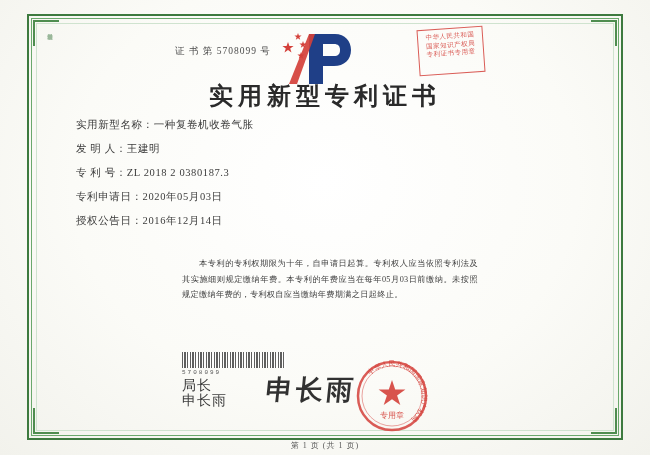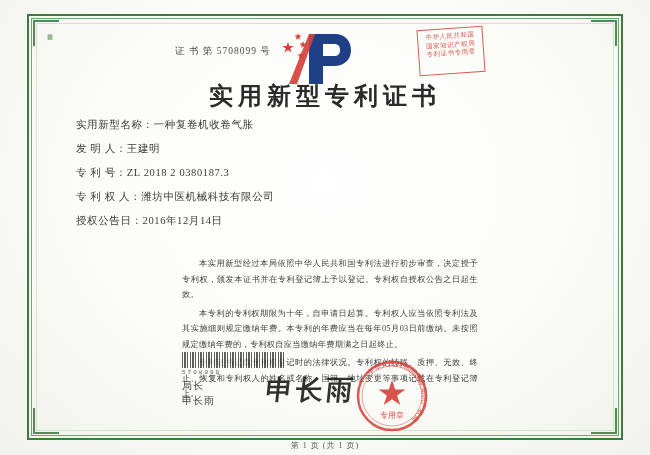--- a/index.html
+++ b/index.html
@@ -210,21 +210,21 @@
     letter-spacing: 2px;
     font-family: "Liberation Mono", monospace;
   }
 
   
   .director {
     position: absolute;
     left: 182px;
     top: 378px;
     font-family: "Liberation Serif", serif;
-    font-size: 10px;
+    font-size: 14px;
     color: #3c3c3c;
     line-height: 15px;
     letter-spacing: 1px;
   }
   .signature {
     position: absolute;
     left: 266px;
     top: 372px;
     font-family: "Liberation Serif", serif;
     font-size: 27px;
@@ -304,31 +304,29 @@
     <div class="field-row">
       <span class="lbl">实用新型名称：</span><span class="val">一种复卷机收卷气胀</span>
     </div>
     <div class="field-row">
       <span class="lbl">发 明 人：</span><span class="val">王建明</span>
     </div>
     <div class="field-row">
       <span class="lbl">专 利 号：</span><span class="val">ZL 2018 2 0380187.3</span>
     </div>
     <div class="field-row">
-      <span class="lbl">专 利 权 人：</span><span class="val">潍坊中医机械科技有限公司</span>
+      <span class="lbl">专利申请日：</span><span class="val">2020年05月03日</span>
     </div>
     <div class="field-row">
       <span class="lbl">授权公告日：</span><span class="val">2016年12月14日</span>
     </div>
   </div>
 
   <div class="body-text">
-    <p>本实用新型经过本局依照中华人民共和国专利法进行初步审查，决定授予专利权，颁发本证书并在专利登记簿上予以登记。专利权自授权公告之日起生效。</p>
     <p>本专利的专利权期限为十年，自申请日起算。专利权人应当依照专利法及其实施细则规定缴纳年费。本专利的年费应当在每年05月03日前缴纳。未按照规定缴纳年费的，专利权自应当缴纳年费期满之日起终止。</p>
-    <p>专利证书记载专利权登记时的法律状况。专利权的转移、质押、无效、终止、恢复和专利权人的姓名或名称、国籍、地址变更等事项记载在专利登记簿上。</p>
   </div>
 
   <div class="barcode"></div>
   <div class="barcode-num">5708099</div>
 
   <div class="director">
     <div>局长</div>
     <div>申长雨</div>
   </div>
 

